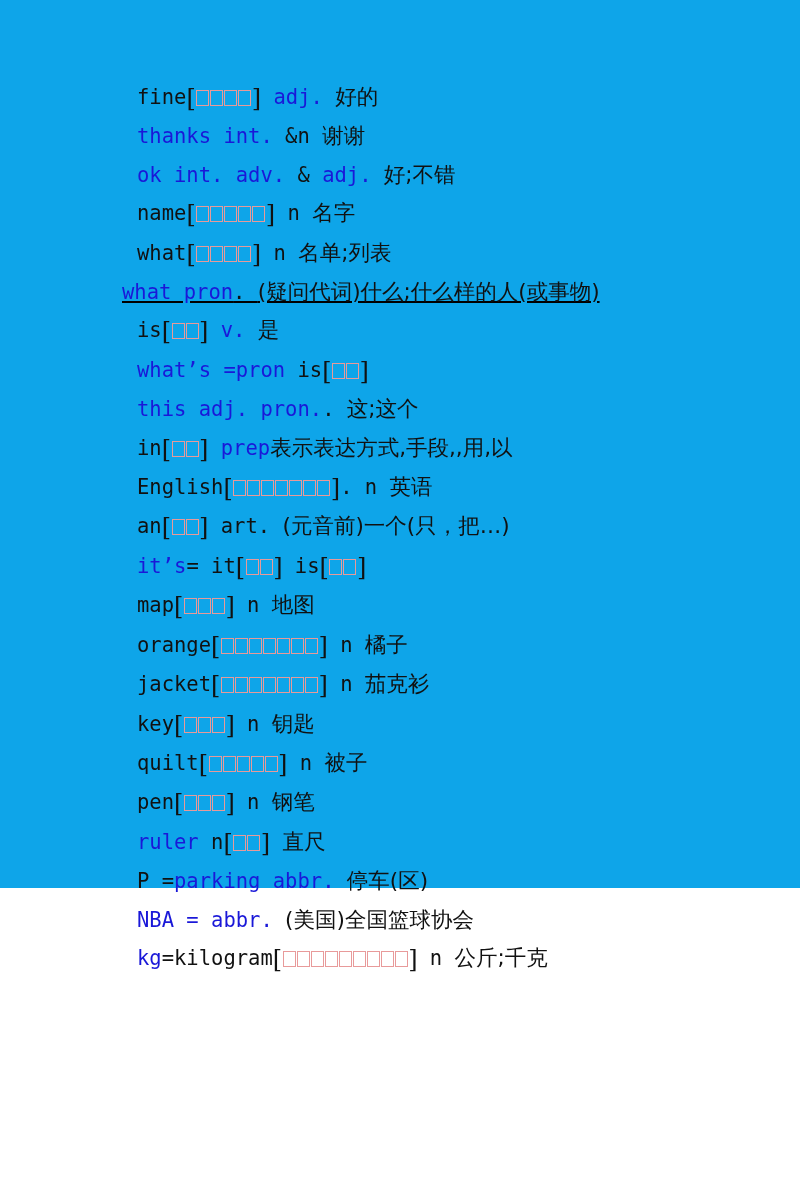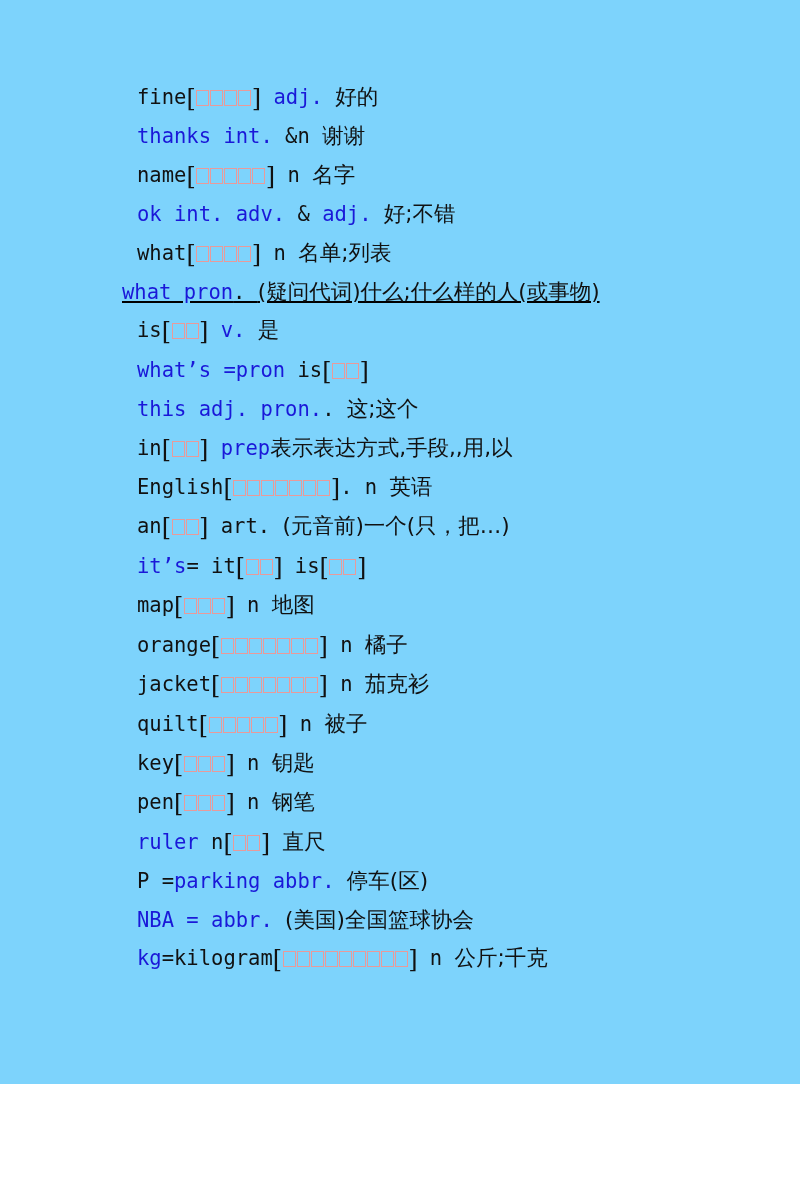--- a/index.html
+++ b/index.html
@@ -11,22 +11,22 @@
     width: 800px;
     height: 1200px;
     overflow: hidden;
     font-family: "DejaVu Serif", "Liberation Serif", serif;
     color: #000000;
   }
 
   #page {
     position: relative;
     width: 800px;
-    height: 1084px;
-    background: #7dd3fc;
+    height: 888px;
+    background: #0ea5e9;
     box-sizing: border-box;
     padding: 78px 60px 0 95px;
   }
 
   .wordlist {
     display: block;
   }
 
   .entry {
     display: block;
@@ -84,35 +84,35 @@
     color: #111111;
   }
 </style>
 </head>
 <body>
 
 <div id="page">
   <div class="wordlist" id="wordlist">
       <div class="entry"><span class="seg mono black">fine</span><span class="phon"><span class="brk">[</span><span class="tofu"></span><span class="tofu"></span><span class="tofu"></span><span class="tofu"></span><span class="brk">]</span></span><span class="seg mono black"> </span><span class="seg mono blue">adj.</span><span class="seg mono black"> </span><span class="seg han black">好的</span></div>
       <div class="entry"><span class="seg mono blue">thanks int.</span><span class="seg mono black"> &amp;n </span><span class="seg han black">谢谢</span></div>
+      <div class="entry"><span class="seg mono blue">ok int. adv.</span><span class="seg mono black"> &amp; </span><span class="seg mono blue">adj.</span><span class="seg mono black"> </span><span class="seg han black">好;不错</span></div>
       <div class="entry"><span class="seg mono black">name</span><span class="phon"><span class="brk">[</span><span class="tofu"></span><span class="tofu"></span><span class="tofu"></span><span class="tofu"></span><span class="tofu"></span><span class="brk">]</span></span><span class="seg mono black"> n </span><span class="seg han black">名字</span></div>
-      <div class="entry"><span class="seg mono blue">ok int. adv.</span><span class="seg mono black"> &amp; </span><span class="seg mono blue">adj.</span><span class="seg mono black"> </span><span class="seg han black">好;不错</span></div>
       <div class="entry"><span class="seg mono black">what</span><span class="phon"><span class="brk">[</span><span class="tofu"></span><span class="tofu"></span><span class="tofu"></span><span class="tofu"></span><span class="brk">]</span></span><span class="seg mono black"> n </span><span class="seg han black">名单;列表</span></div>
       <div class="entry indent-small"><span class="seg mono blue">what pron</span><span class="seg mono black">. </span><span class="seg han black wrapable">(疑问代词)什么;什么样的人(或事物)</span></div>
       <div class="entry"><span class="seg mono black">is</span><span class="phon"><span class="brk">[</span><span class="tofu"></span><span class="tofu"></span><span class="brk">]</span></span><span class="seg mono black"> </span><span class="seg mono blue">v.</span><span class="seg mono black"> </span><span class="seg han black">是</span></div>
       <div class="entry"><span class="seg mono blue">what’s =pron</span><span class="seg mono black"> is</span><span class="phon"><span class="brk">[</span><span class="tofu"></span><span class="tofu"></span><span class="brk">]</span></span></div>
       <div class="entry"><span class="seg mono blue">this adj.</span><span class="seg mono black"> </span><span class="seg mono blue">pron.</span><span class="seg mono black">. </span><span class="seg han black">这;这个</span></div>
       <div class="entry"><span class="seg mono black">in</span><span class="phon"><span class="brk">[</span><span class="tofu"></span><span class="tofu"></span><span class="brk">]</span></span><span class="seg mono black"> </span><span class="seg mono blue">prep</span><span class="seg han black">表示表达方式,手段,,用,以</span></div>
       <div class="entry"><span class="seg mono black">English</span><span class="phon"><span class="brk">[</span><span class="tofu"></span><span class="tofu"></span><span class="tofu"></span><span class="tofu"></span><span class="tofu"></span><span class="tofu"></span><span class="tofu"></span><span class="brk">]</span></span><span class="seg mono black">. n </span><span class="seg han black">英语</span></div>
       <div class="entry"><span class="seg mono black">an</span><span class="phon"><span class="brk">[</span><span class="tofu"></span><span class="tofu"></span><span class="brk">]</span></span><span class="seg mono black"> art. </span><span class="seg han black">(元音前)一个(只，把…)</span></div>
       <div class="entry"><span class="seg mono blue">it’s</span><span class="seg mono black">= it</span><span class="phon"><span class="brk">[</span><span class="tofu"></span><span class="tofu"></span><span class="brk">]</span></span><span class="seg mono black"> is</span><span class="phon"><span class="brk">[</span><span class="tofu"></span><span class="tofu"></span><span class="brk">]</span></span></div>
       <div class="entry"><span class="seg mono black">map</span><span class="phon"><span class="brk">[</span><span class="tofu"></span><span class="tofu"></span><span class="tofu"></span><span class="brk">]</span></span><span class="seg mono black"> n </span><span class="seg han black">地图</span></div>
       <div class="entry"><span class="seg mono black">orange</span><span class="phon"><span class="brk">[</span><span class="tofu"></span><span class="tofu"></span><span class="tofu"></span><span class="tofu"></span><span class="tofu"></span><span class="tofu"></span><span class="tofu"></span><span class="brk">]</span></span><span class="seg mono black"> n </span><span class="seg han black">橘子</span></div>
       <div class="entry"><span class="seg mono black">jacket</span><span class="phon"><span class="brk">[</span><span class="tofu"></span><span class="tofu"></span><span class="tofu"></span><span class="tofu"></span><span class="tofu"></span><span class="tofu"></span><span class="tofu"></span><span class="brk">]</span></span><span class="seg mono black"> n </span><span class="seg han black">茄克衫</span></div>
+      <div class="entry"><span class="seg mono black">key</span><span class="phon"><span class="brk">[</span><span class="tofu"></span><span class="tofu"></span><span class="tofu"></span><span class="brk">]</span></span><span class="seg mono black"> n </span><span class="seg han black">钥匙</span></div>
       <div class="entry"><span class="seg mono black">quilt</span><span class="phon"><span class="brk">[</span><span class="tofu"></span><span class="tofu"></span><span class="tofu"></span><span class="tofu"></span><span class="tofu"></span><span class="brk">]</span></span><span class="seg mono black"> n </span><span class="seg han black">被子</span></div>
-      <div class="entry"><span class="seg mono black">key</span><span class="phon"><span class="brk">[</span><span class="tofu"></span><span class="tofu"></span><span class="tofu"></span><span class="brk">]</span></span><span class="seg mono black"> n </span><span class="seg han black">钥匙</span></div>
       <div class="entry"><span class="seg mono black">pen</span><span class="phon"><span class="brk">[</span><span class="tofu"></span><span class="tofu"></span><span class="tofu"></span><span class="brk">]</span></span><span class="seg mono black"> n </span><span class="seg han black">钢笔</span></div>
       <div class="entry"><span class="seg mono blue">ruler</span><span class="seg mono black"> n</span><span class="phon"><span class="brk">[</span><span class="tofu"></span><span class="tofu"></span><span class="brk">]</span></span><span class="seg mono black"> </span><span class="seg han black">直尺</span></div>
       <div class="entry"><span class="seg mono black">P =</span><span class="seg mono blue">parking abbr.</span><span class="seg mono black"> </span><span class="seg han black">停车(区)</span></div>
       <div class="entry"><span class="seg mono blue">NBA = abbr.</span><span class="seg mono black"> </span><span class="seg han black">(美国)全国篮球协会</span></div>
       <div class="entry"><span class="seg mono blue">kg</span><span class="seg mono black">=kilogram</span><span class="phon"><span class="brk">[</span><span class="tofu"></span><span class="tofu"></span><span class="tofu"></span><span class="tofu"></span><span class="tofu"></span><span class="tofu"></span><span class="tofu"></span><span class="tofu"></span><span class="tofu"></span><span class="brk">]</span></span><span class="seg mono black"> n </span><span class="seg han black wrapable">公斤;千克</span></div>
     </div>
 </div>
 
 </body></html>

